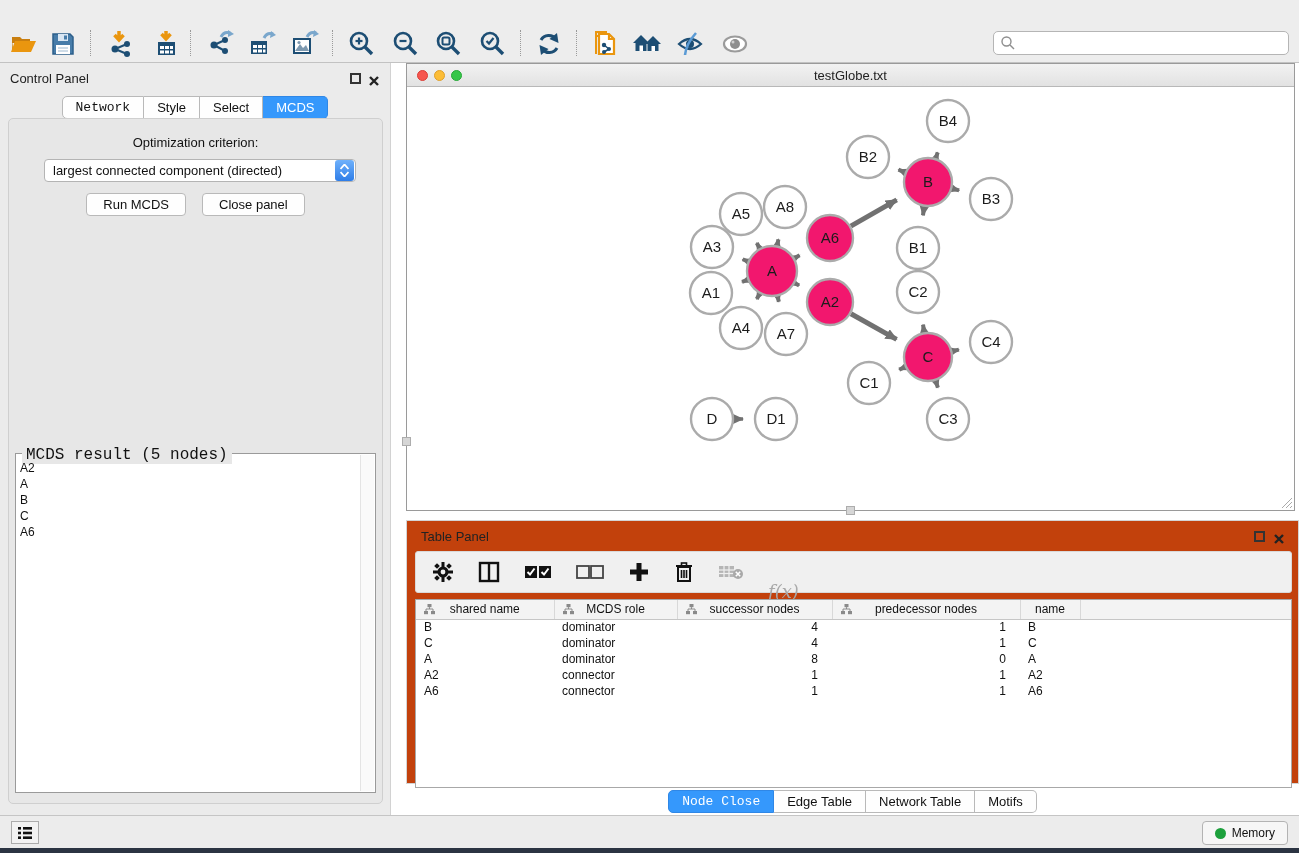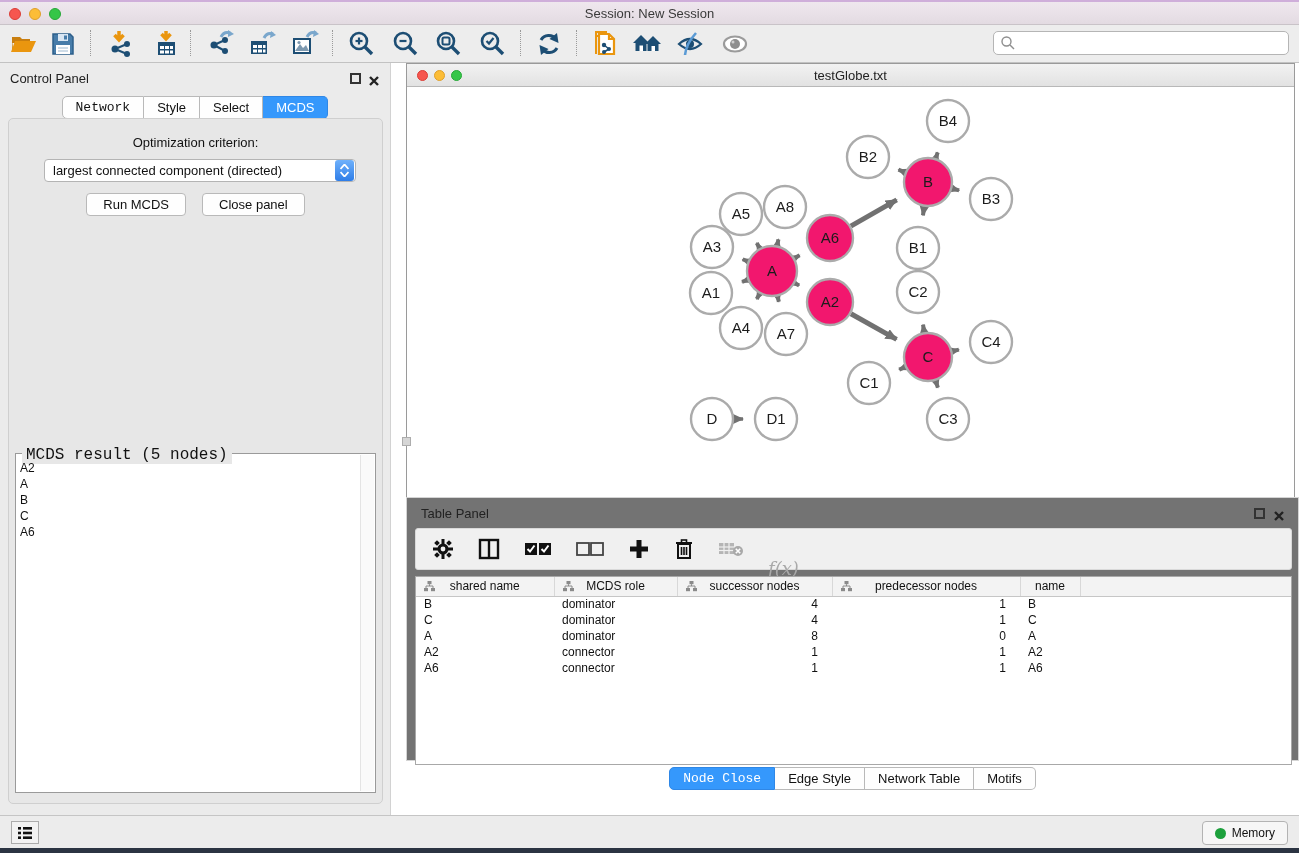--- a/index.html
+++ b/index.html
@@ -80,22 +80,22 @@
     background:linear-gradient(#f2f2f2,#e2e2e2); border-bottom:1px solid #b8b8b8; }
   .net-titlebar .lights { left:10px; top:6px; gap:6px; }
   .net-titlebar .light { width:11px; height:11px; }
   .net-title { position:absolute; left:0; right:0; top:4px; text-align:center;
     font-size:13px; color:#222; }
   .net-canvas { position:absolute; left:0; top:23px; width:887px; height:423px; background:#fff; }
   .grip { position:absolute; right:2px; bottom:2px; width:14px; height:14px; }
   .handle { position:absolute; width:9px; height:9px; background:#d6d6d6; border:1px solid #adadad; }
 
   
-  .table-panel { position:absolute; left:14px; top:434px; width:893px; height:264px;
-    background:#737373; border:1px solid #d4d4d4; }
+  .table-panel { position:absolute; left:14px; top:457px; width:893px; height:264px;
+    background:#c2410c; border:1px solid #d4d4d4; }
   .tp-toolbar { position:absolute; left:8px; top:30px; width:877px; height:42px;
     background:#f0f0f0; border:1px solid #d9d9d9; border-radius:3px;
     display:flex; align-items:center; padding-left:16px; gap:24px; }
   .tpi { display:flex; align-items:center; justify-content:center; height:30px; }
   .fx { font-family:"DejaVu Serif", serif; font-style:italic; font-size:18px; color:#a9a9a9;margin-top:38px; }
   .ntable { position:absolute; left:8px; top:78px; width:877px; height:189px;
     background:#fff; border:1px solid #a8a8a8; overflow:hidden; }
   table.grid { border-collapse:collapse; width:100%; table-layout:fixed; }
   table.grid th { height:19px; background:#f3f3f3; border-bottom:1px solid #c6c6c6;
     border-right:1px solid #d8d8d8; font-weight:normal; font-size:12px; color:#111;
@@ -120,28 +120,20 @@
   .desktop-strip { position:absolute; left:0; top:848px; width:100%; height:5px;
     background:#2b3442; }
 
   svg text { font-family:"Liberation Sans", sans-serif; }
 </style>
 </head>
 <body>
 
 <div id="app">
 
-  <div class="titlebar">
-    <div class="lights">
-      <span class="light red"></span>
-      <span class="light yellow"></span>
-      <span class="light green"></span>
-    </div>
-    <div class="title">Session: New Session</div>
-  </div>
 
   <div class="toolbar">
     <div class="ti" style="left:5px">
       <svg width="28" height="28" viewBox="0 0 28 28">
         <path d="M3,7 h8 l2,2 h8 v4 H3 Z" fill="#c97f10"></path>
         <path d="M3,7 V22 h2 l-1,-2 Z" fill="#c97f10"></path>
         <path d="M2,22 L6,11 H27 L22,22 Z" fill="#ea960f"></path>
       </svg>
     </div>
     <div class="ti" style="left:45px">
@@ -606,21 +598,21 @@
                   <td class="num">1</td>
                   <td class="num">1</td>
                   <td>A6</td>
                   <td></td>
                 </tr>
               </tbody>
           </table>
         </div>
         <div class="tp-tabs">
           <span class="tab selected">Node Close</span>
-          <span class="tab">Edge Style</span>
+          <span class="tab">Edge Table</span>
           <span class="tab">Network Table</span>
           <span class="tab">Motifs</span>
         </div>
       </div>
     </div>
   </div>
 
   <div class="statusbar">
     <div class="sb-left-btn">
       <svg width="16" height="14" viewBox="0 0 16 14">

